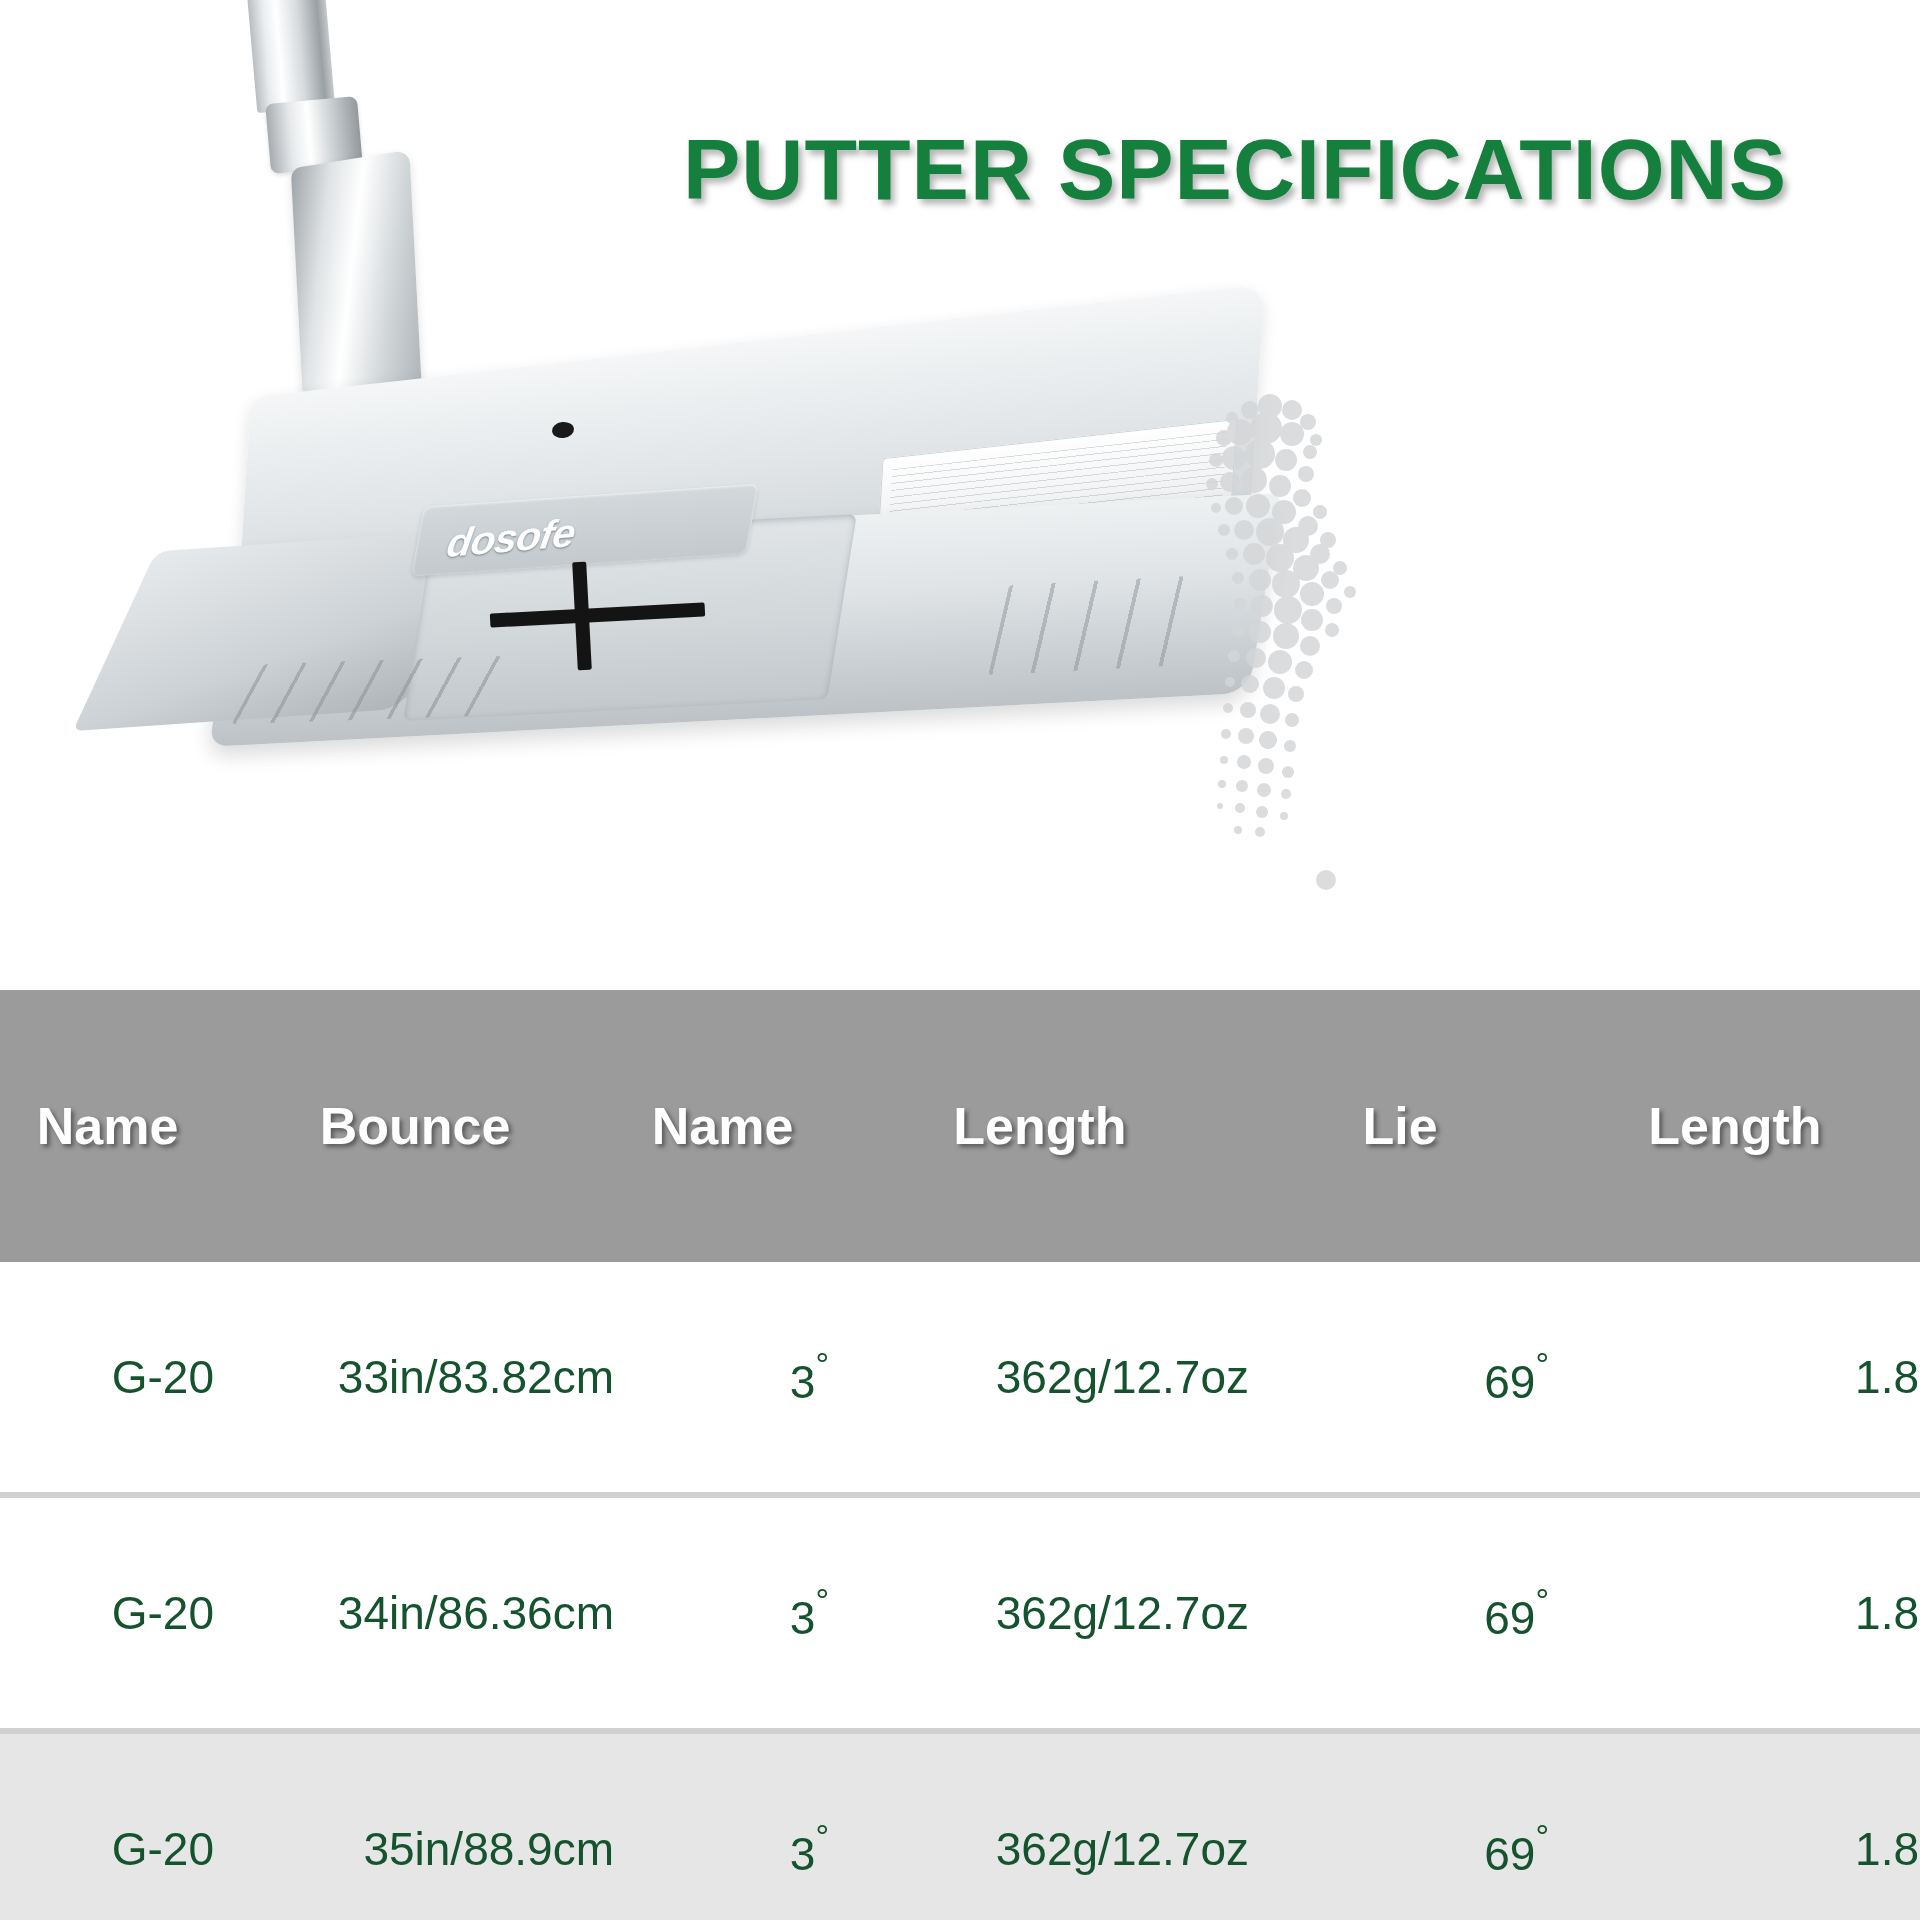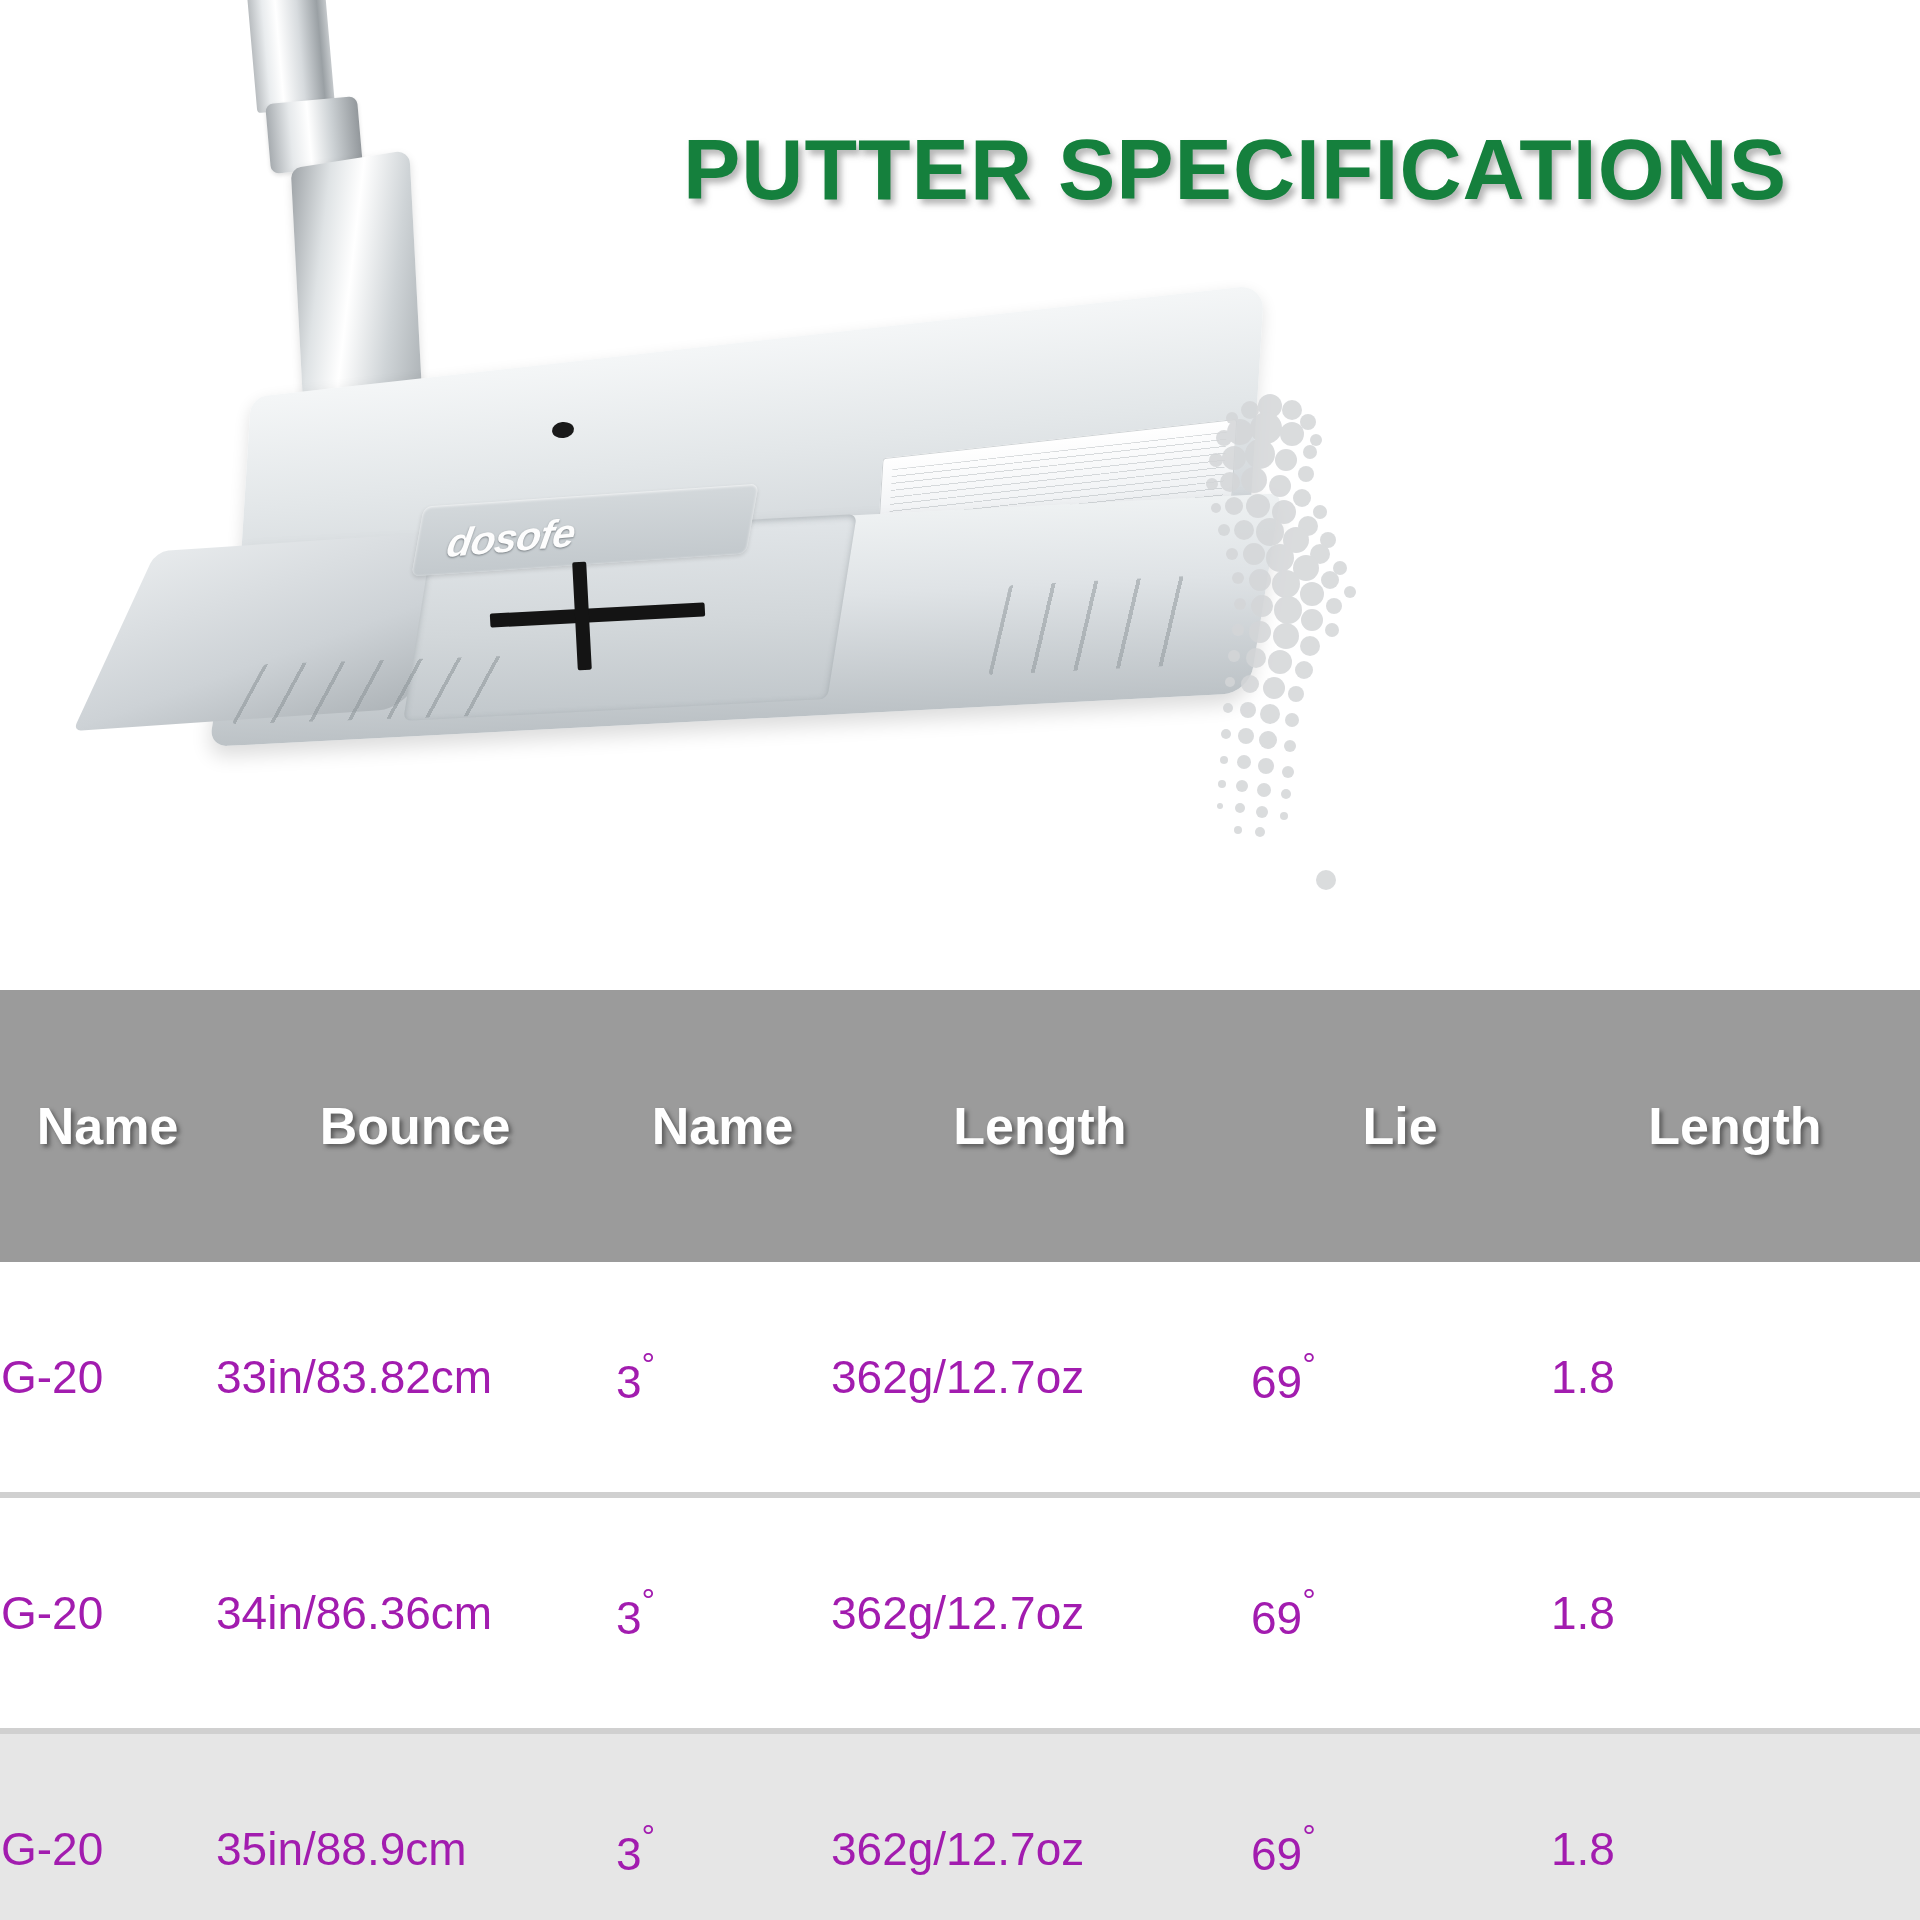--- a/index.html
+++ b/index.html
@@ -254,22 +254,22 @@
     height: 270px;
     font-size: 52px;
     font-weight: bold;
     text-shadow: 3px 3px 4px rgba(40,40,40,0.55);
     font-family: "Liberation Sans", sans-serif;
     margin-left: 8px;
   }
   .spec-table td {
     height: 228px;
     font-size: 46px;
-    color: #a21caf;
-    text-align: left;
+    color: #14532d;
+    text-align: right;
     font-family: "Liberation Sans", sans-serif;
   }
   tr.row-even td { background: #ffffff; }
   tr.row-odd td { background: #ffffff; }
   tr.row-shaded td { background: #e6e6e6; }
   .sep td {
     height: 6px;
     padding: 0;
     background: #d0d0d0;
   }

